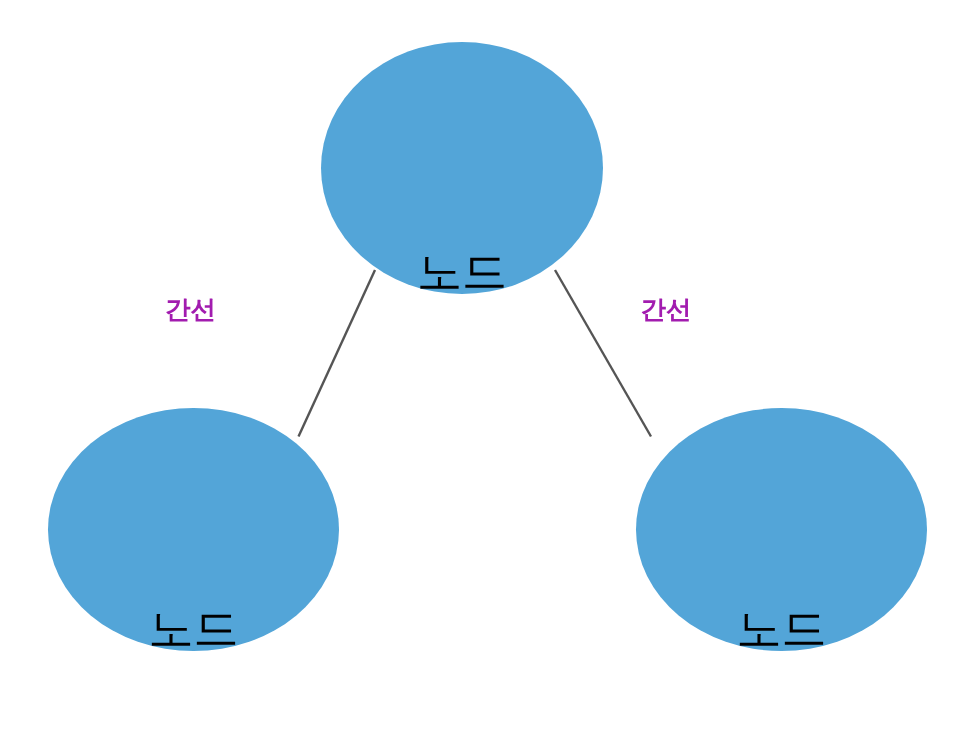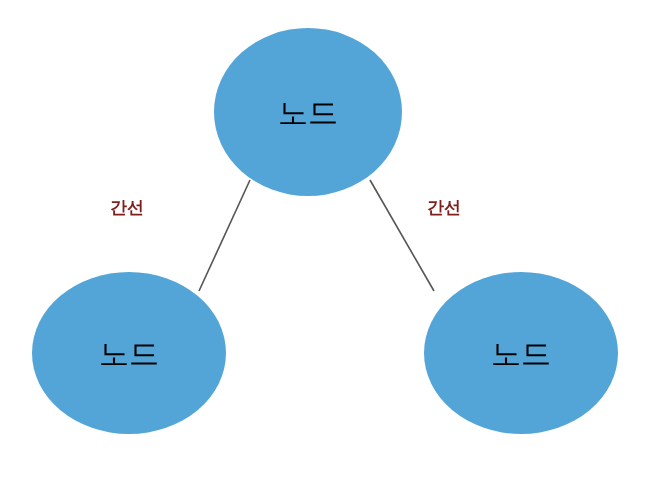--- a/index.html
+++ b/index.html
@@ -20,21 +20,21 @@
   #edge-layer {
     position: absolute;
     left: 0;
     top: 0;
     width: 652px;
     height: 492px;
   }
   .node {
     position: absolute;
     display: flex;
-    align-items: center;
+    align-items: flex-end;
     justify-content: center;
     border-radius: 50%;
     box-sizing: border-box;
   }
   .node-label {
     font-size: 30px;
     line-height: 1;
     color: #000000;
     font-weight: 400;
     letter-spacing: 0px;
@@ -65,21 +65,21 @@
   }
   #node-bottom-left .node-label,
   #node-bottom-right .node-label {
     position: relative;
     top: 1px;
   }
   .edge-label {
     position: absolute;
     font-size: 17px;
     font-weight: bold;
-    color: #7f1d1d;
+    color: #a21caf;
     white-space: nowrap;
     line-height: 1;
     user-select: none;
   }
   #edge-label-left {
     left: 110px;
     top: 199px;
   }
   #edge-label-right {
     left: 427px;

